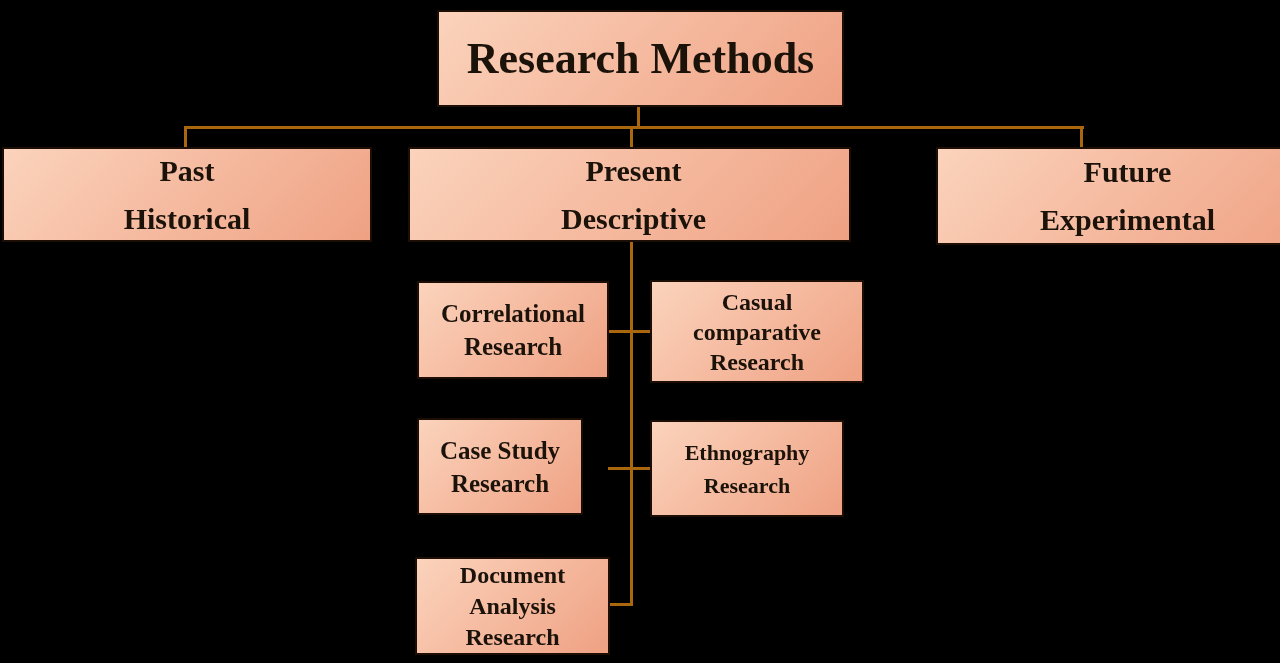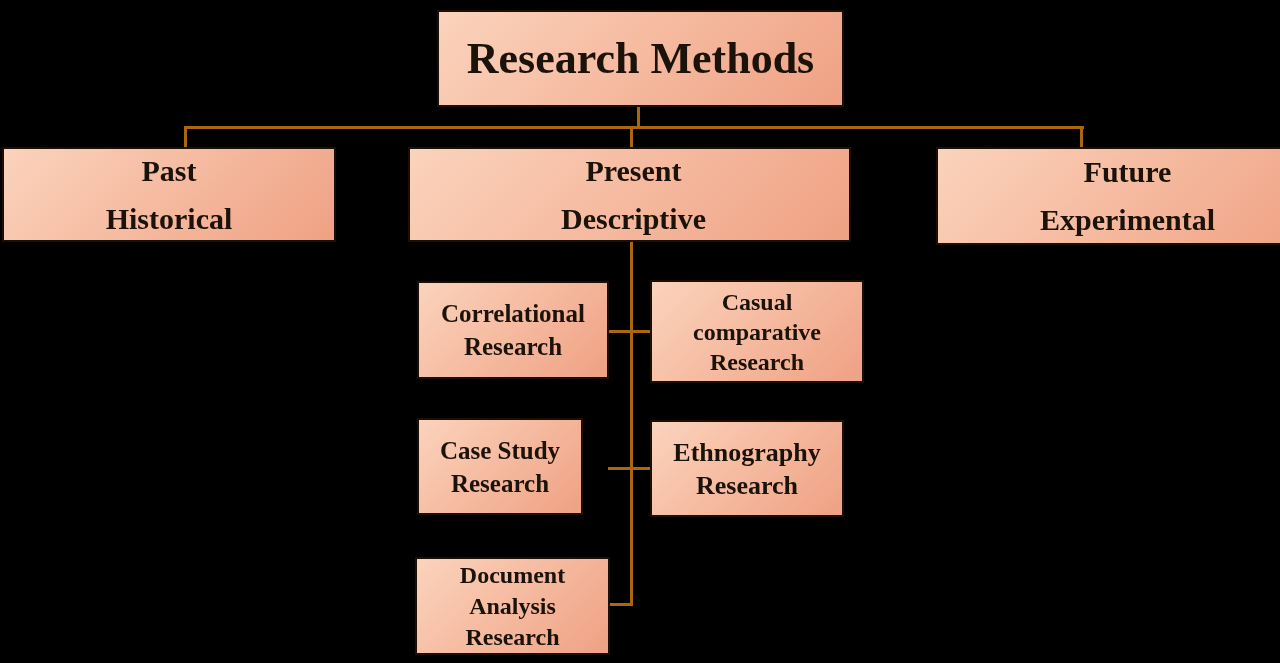--- a/index.html
+++ b/index.html
@@ -30,27 +30,27 @@
     justify-content: center;
   }
   .conn {
     position: absolute;
     background: var(--connector, #AA670D);
   }
   .conn.v { width: 3px; }
   .conn.h { height: 3px; }
 
   #box-root        { left: 437px; top: 2px;   width: 407px; height: 97px; font-size: 44px; }
-  #box-past        { left: 2px;   top: 139px; width: 334px; height: 95px; font-size: 30px; line-height: 48px; }
+  #box-past        { left: 2px;   top: 139px; width: 370px; height: 95px; font-size: 30px; line-height: 48px; }
   #box-present     { left: 408px; top: 139px; width: 443px; height: 95px; font-size: 30px; line-height: 48px; padding-left: 8px; }
   #box-future      { left: 936px; top: 139px; width: 383px; height: 98px; font-size: 30px; line-height: 48px; }
   #box-correlational { left: 417px; top: 273px; width: 192px; height: 98px;  font-size: 25px; line-height: 33px; }
   #box-casual        { left: 650px; top: 272px; width: 214px; height: 103px; font-size: 24px; line-height: 30px; align-items: center; }
   #box-case-study    { left: 417px; top: 410px; width: 166px; height: 97px;  font-size: 25px; line-height: 33px; }
-  #box-ethnography   { left: 650px; top: 412px; width: 194px; height: 97px;  font-size: 26px; line-height: 33px; }
+  #box-ethnography   { left: 650px; top: 412px; width: 194px; height: 97px;  font-size: 22px; line-height: 33px; }
   #box-document      { left: 415px; top: 549px; width: 195px; height: 98px;  font-size: 24px; line-height: 31px; }
 </style>
 </head>
 <body>
 
 <div class="canvas">
 
   <div class="conn v" style="left:637px; top:98px;  height:22px;"></div>
   <div class="conn h" style="left:184px; top:118px; width:900px;"></div>
   <div class="conn v" style="left:184px; top:118px; height:22px;"></div>

